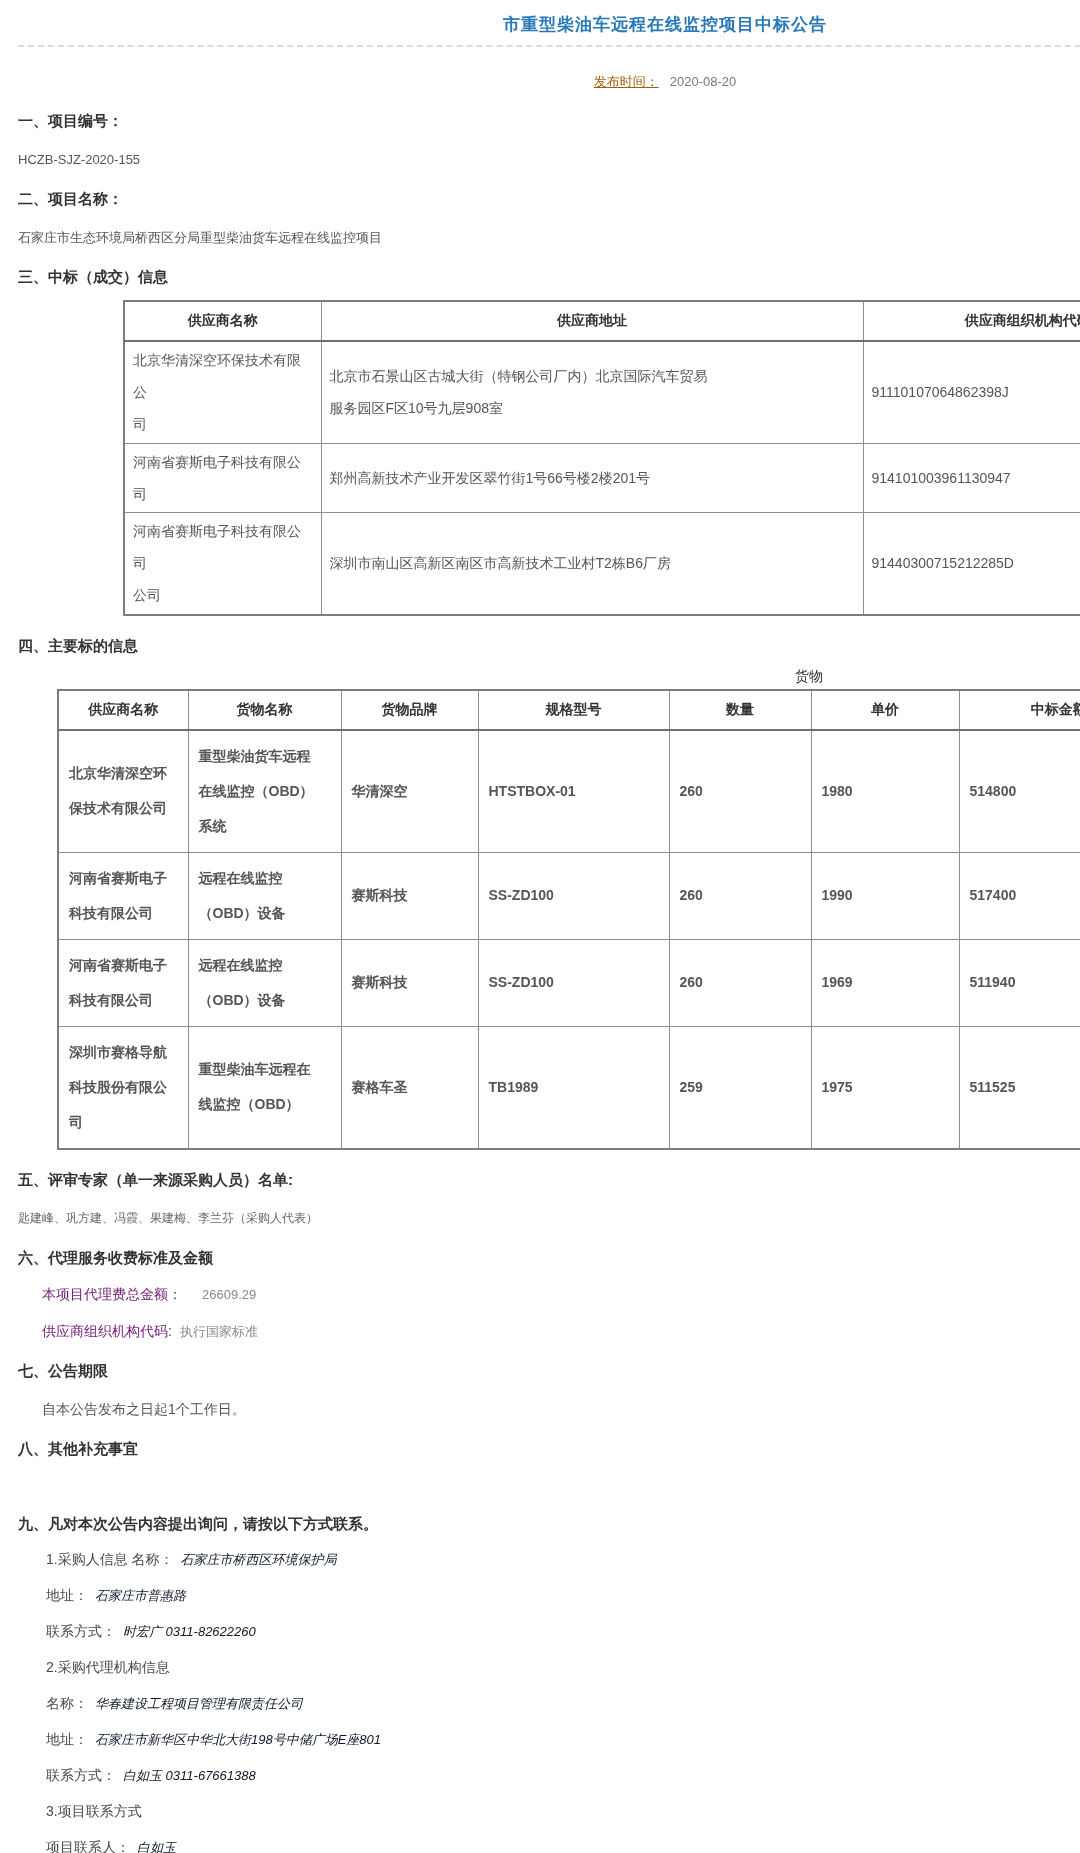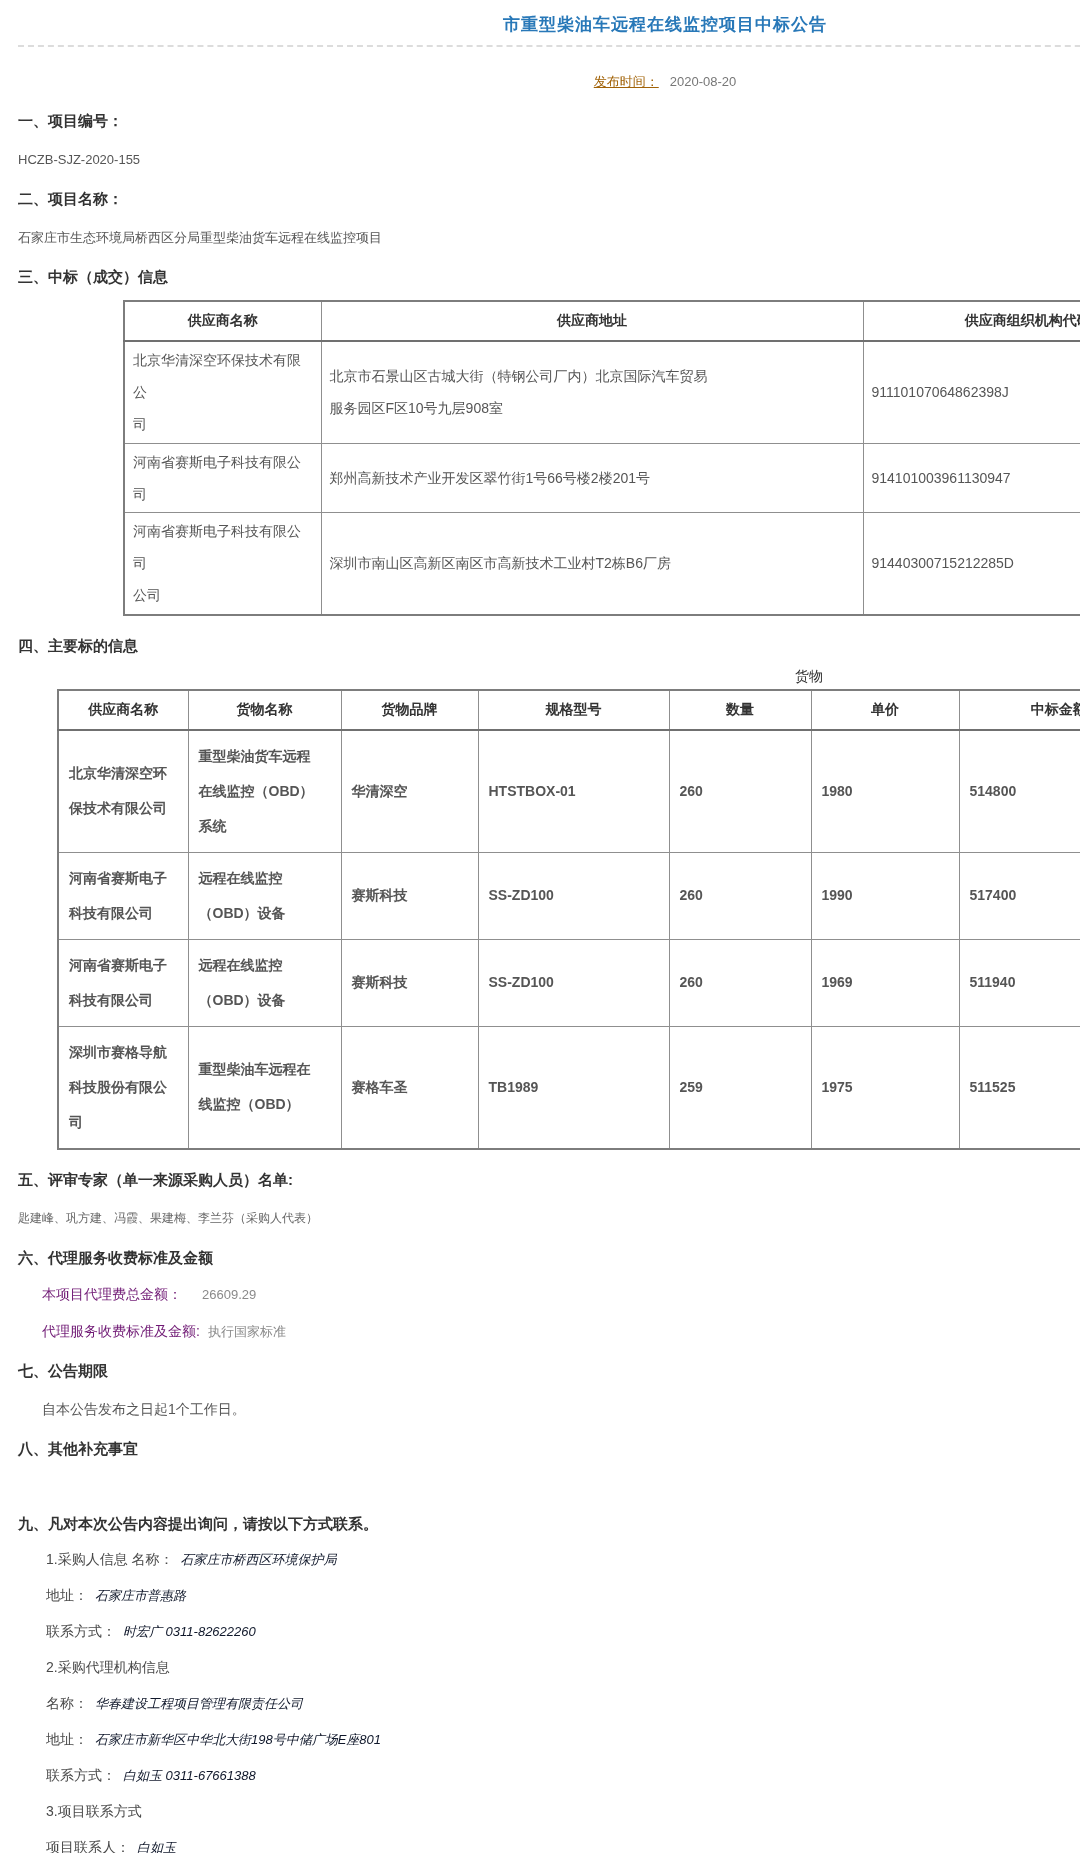--- a/index.html
+++ b/index.html
@@ -171,21 +171,21 @@
     </table>
 
   <div class="heading">五、评审专家（单一来源采购人员）名单:</div>
   <div class="para small">匙建峰、巩方建、冯霞、果建梅、李兰芬（采购人代表）</div>
 
   <div class="heading">六、代理服务收费标准及金额</div>
   <div class="fee-line">
     <span class="lbl">本项目代理费总金额：</span><span class="val">26609.29</span>
   </div>
   <div class="fee-line tight">
-    <span class="lbl">代理服务收费标准及金额:</span><span class="val">执行国家标准</span>
+    <span class="lbl">供应商组织机构代码:</span><span class="val">执行国家标准</span>
   </div>
 
   <div class="heading">七、公告期限</div>
   <div class="para indent">自本公告发布之日起1个工作日。</div>
 
   <div class="heading">八、其他补充事宜</div>
   <div class="spacer-8"></div>
 
   <div class="heading" style="margin-top:36px;">九、凡对本次公告内容提出询问，请按以下方式联系。</div>
 

